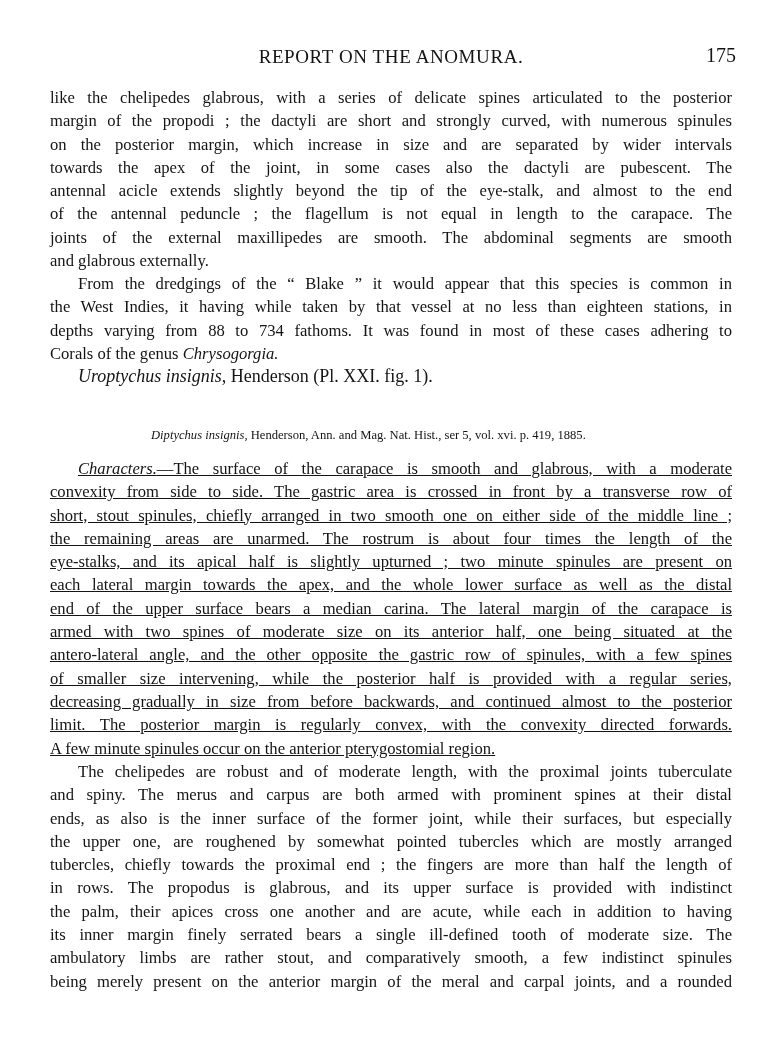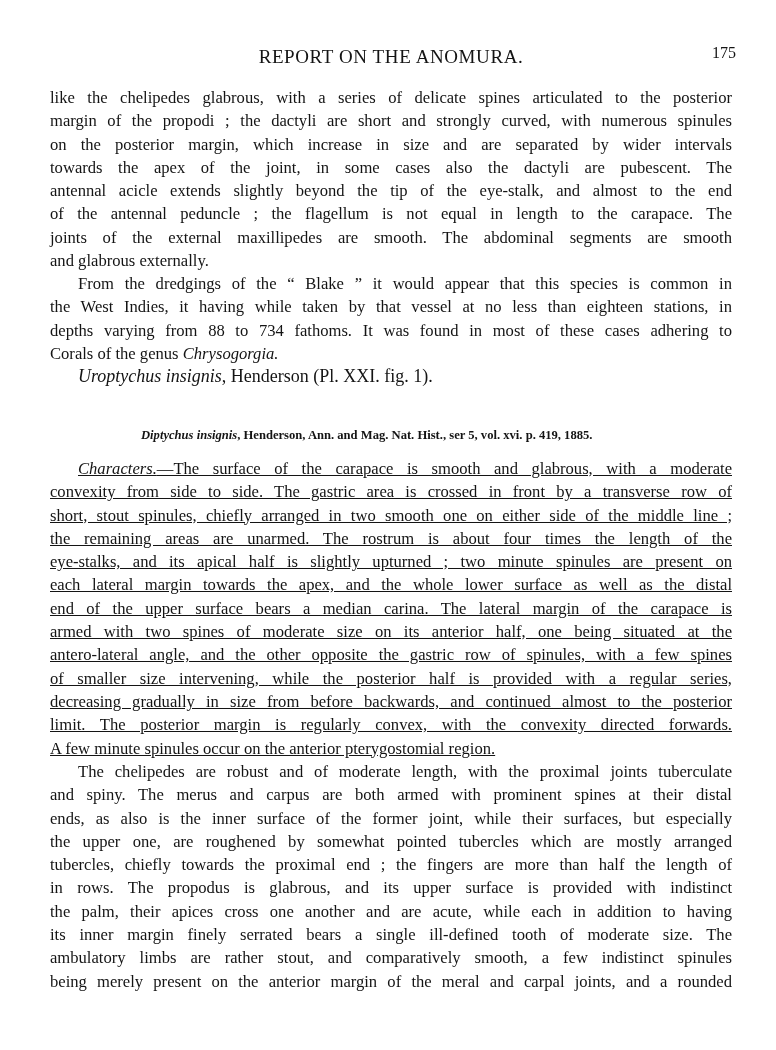--- a/index.html
+++ b/index.html
@@ -2,27 +2,27 @@
 <html><head>
   <meta charset="utf-8">
   <style>
     html, body { margin: 0; padding: 0; background: #ffffff; }
     body { width: 776px; height: 1050px; position: relative; overflow: hidden;
            font-family: "Liberation Serif", "DejaVu Serif", serif; color: #141414; }
     .page { position: absolute; left: 50px; top: 0; width: 682px; }
     .running-head { position: absolute; top: 44px; left: 0; width: 682px; height: 20px; }
     .running-title { position: absolute; left: 0; width: 682px; text-align: center;
                      font-size: 19px; letter-spacing: 0.6px; top: 2px; }
-    .page-number { position: absolute; right: -4px; top: 0px; font-size: 16px; }
+    .page-number { position: absolute; right: -4px; top: 0px; font-size: 20px; }
     .body-block { position: absolute; left: 0; width: 682px; font-size: 16.6px; line-height: 23.3px; }
     .line { display: block; white-space: nowrap; text-align: justify; text-align-last: justify; height: 23.3px; }
     .line.last { text-align-last: left; }
     .indent { padding-left: 28px; }
     .species-heading { position: absolute; top: 366px; left: 28px; font-size: 18px; white-space: nowrap; }
-    .synonym { position: absolute; top: 428px; left: 91px; font-size: 12.6px; white-space: nowrap; font-weight: bold; }
+    .synonym { position: absolute; top: 428px; left: 101px; font-size: 12.6px; white-space: nowrap; }
     i { font-style: italic; }
   </style>
 </head>
 <body>
 
 <div class="page">
 
   <div class="running-head">
     <span class="running-title">REPORT ON THE ANOMURA.</span>
     <span class="page-number">175</span>

